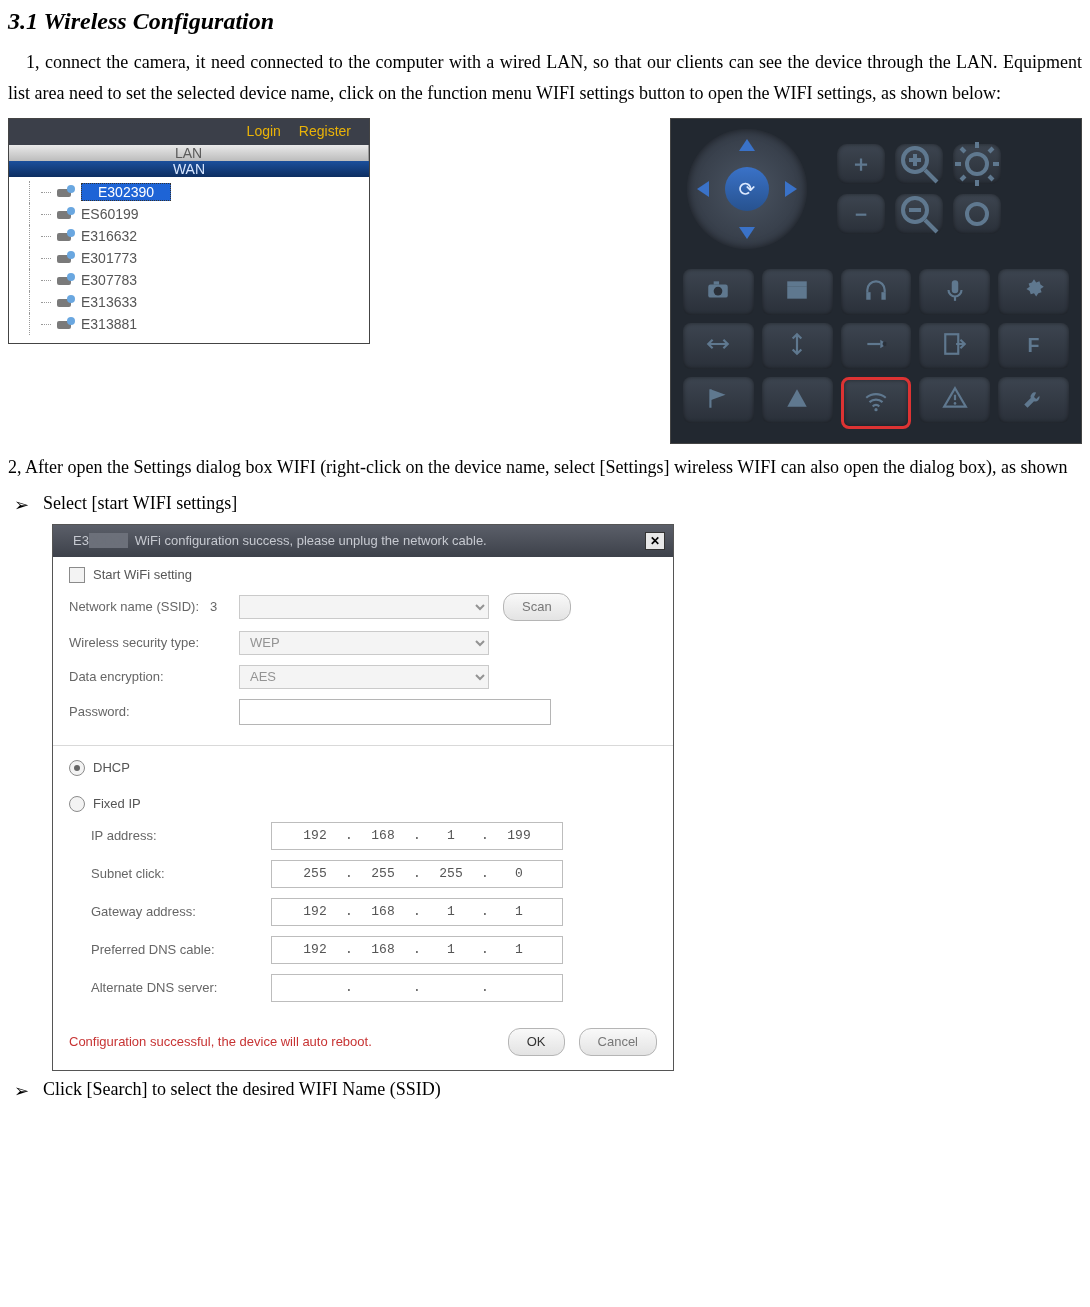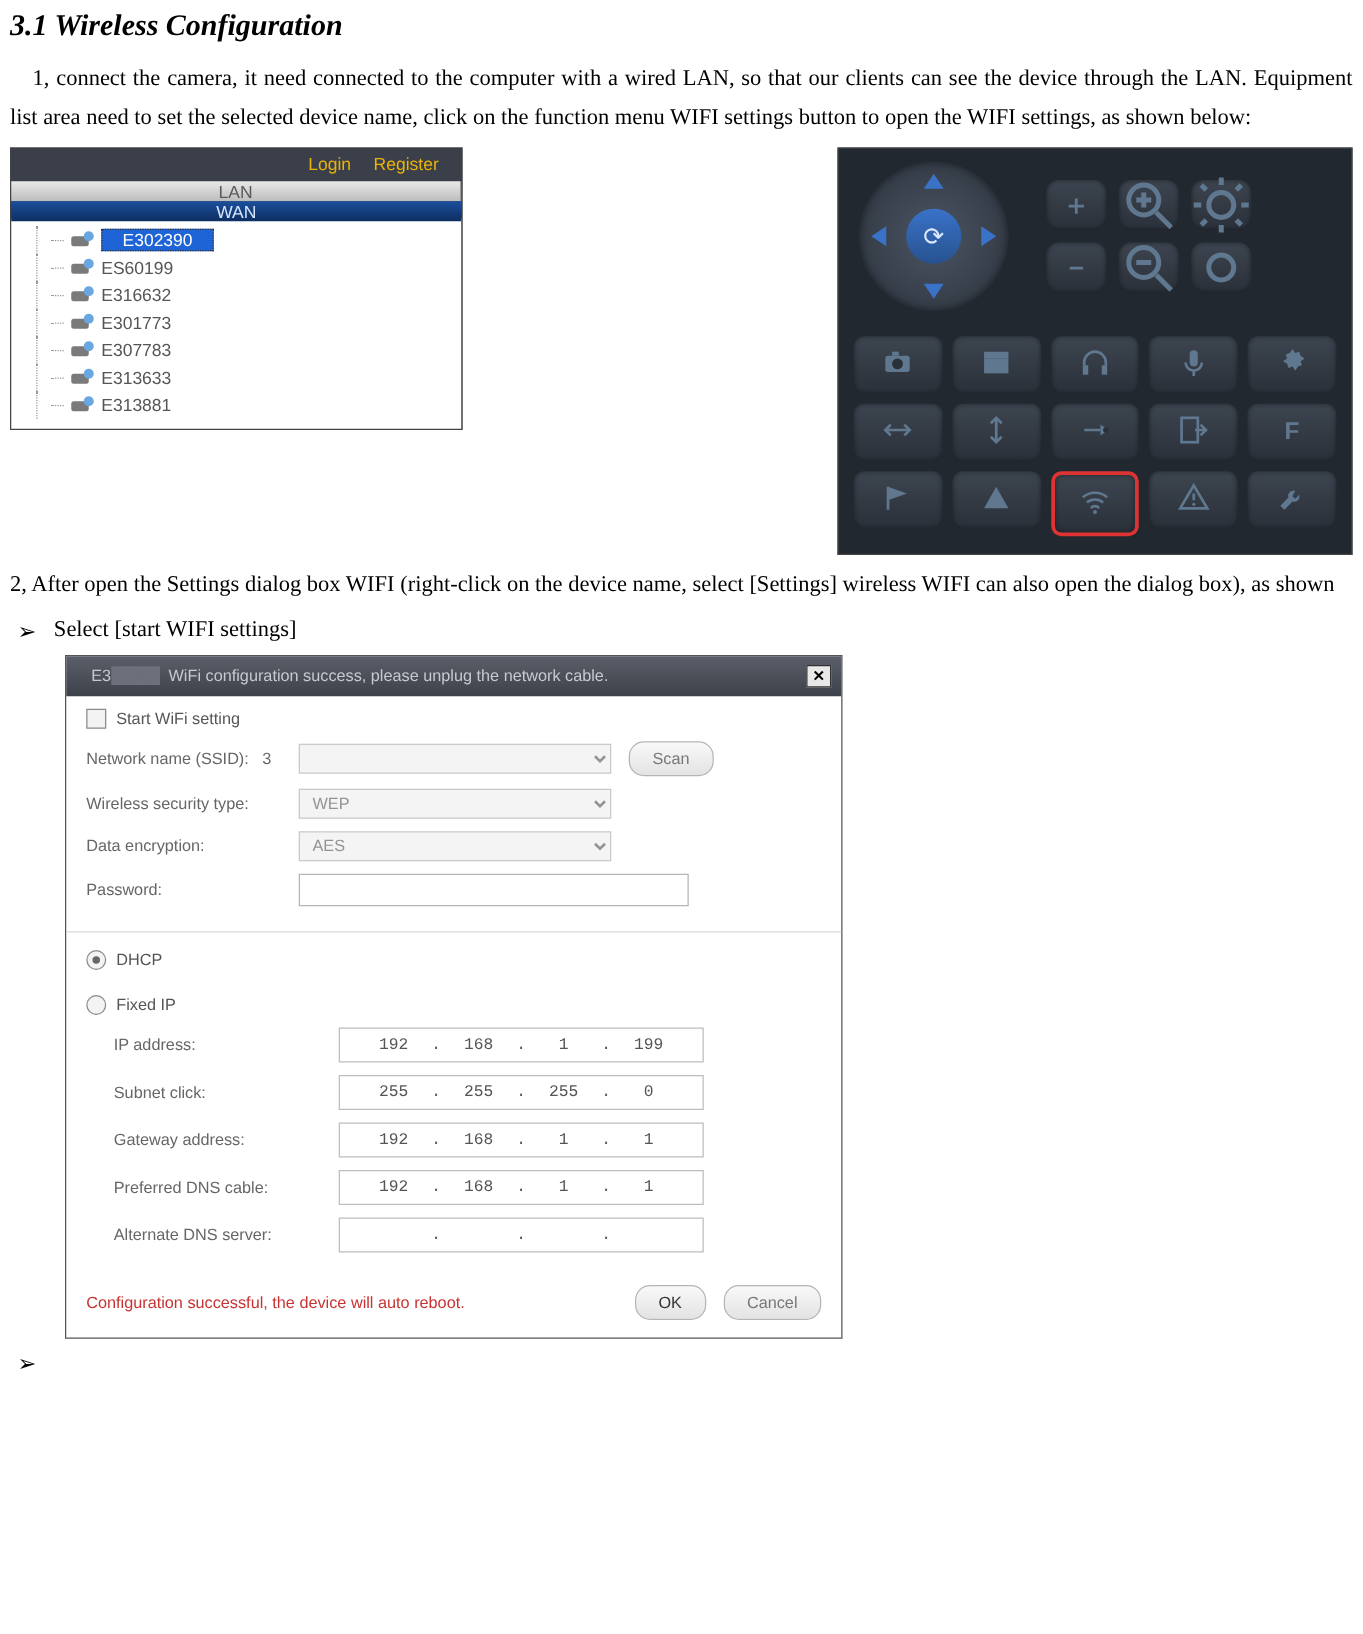--- a/index.html
+++ b/index.html
@@ -489,13 +489,14 @@
       <span class="btns">
         <span class="btn primary">OK</span>
         <span class="btn">Cancel</span>
       </span>
     </div>
   </div>
 </div>
 
 <div class="bullet-row">
   <span class="tri">➢</span>
+  <span>Click [Search] to select the desired WIFI Name (SSID)</span>
 </div>
 
 </body></html>

